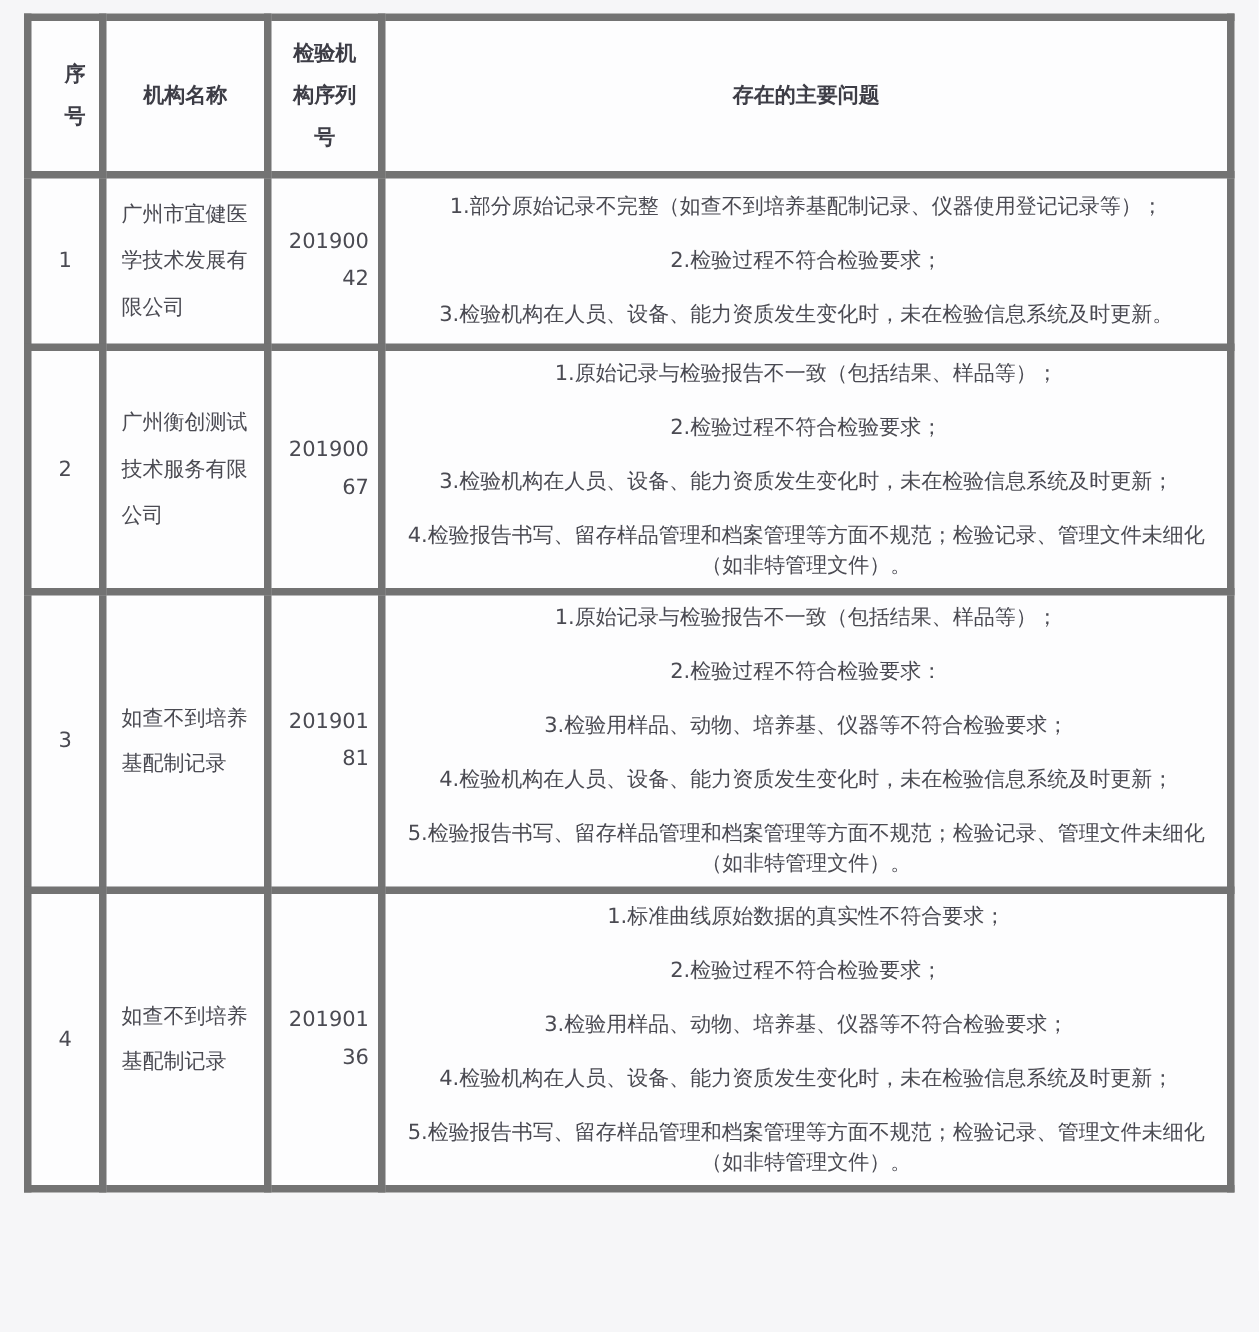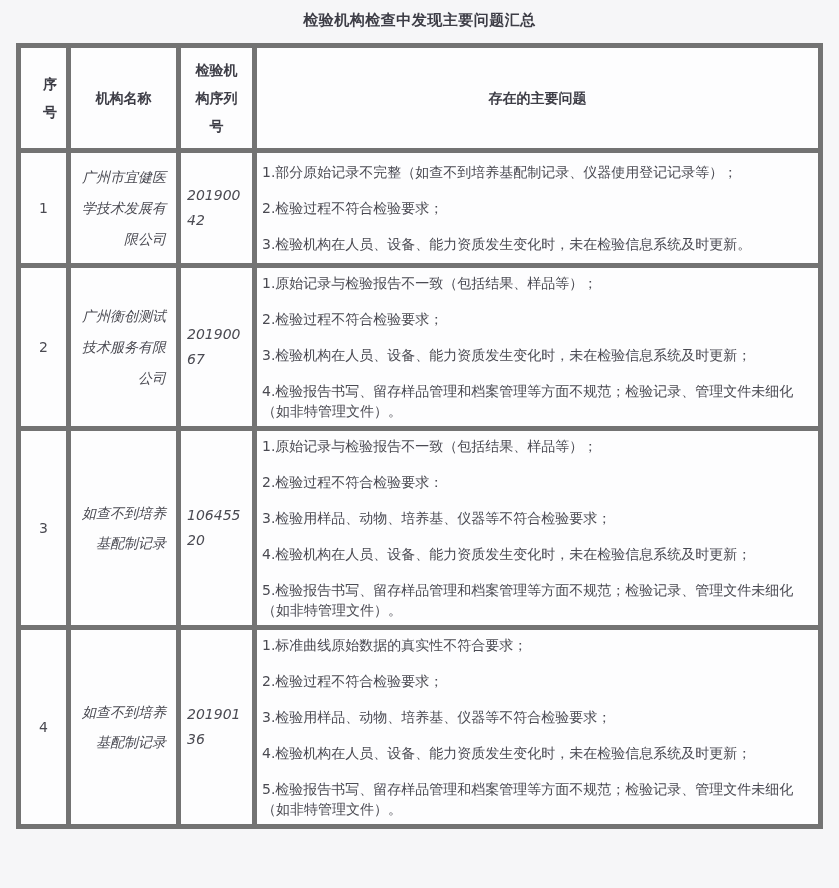--- a/index.html
+++ b/index.html
@@ -46,49 +46,46 @@
   th.col-serial-h {
     padding: 8px 13px;
   }
   td.cell-no {
     text-align: center;
     padding: 6px;
   }
   td.cell-name {
     padding: 9px 10px;
     line-height: 2.2;
-    text-align: right;
-    font-style: italic;
+    text-align: left;
   }
   td.cell-serial {
     padding: 9px 6px;
     line-height: 1.8;
     word-break: break-all;
-    text-align: left;
-    font-style: italic;
+    text-align: right;
   }
   td.cell-problems {
     padding: 5px;
-    text-align: left;
+    text-align: center;
   }
   td.cell-problems p {
     margin: 0 0 16px 0;
     line-height: 20px;
     word-break: break-all;
   }
   td.cell-problems p:last-child {
     margin-bottom: 0;
   }
 </style>
 </head>
 <body>
 
 <div class="page">
 
-  <div class="doc-title">检验机构检查中发现主要问题汇总</div>
 
   <table class="summary">
     <colgroup>
       <col style="width:50px">
       <col style="width:110px">
       <col style="width:76px">
       <col>
     </colgroup>
     <thead>
       <tr>
@@ -119,21 +116,21 @@
           <p>1.原始记录与检验报告不一致（包括结果、样品等）；</p>
           <p>2.检验过程不符合检验要求；</p>
           <p>3.检验机构在人员、设备、能力资质发生变化时，未在检验信息系统及时更新；</p>
           <p>4.检验报告书写、留存样品管理和档案管理等方面不规范；检验记录、管理文件未细化（如非特管理文件）。</p>
         </td>
       </tr>
 
       <tr>
         <td class="cell-no">3</td>
         <td class="cell-name">如查不到培养基配制记录</td>
-        <td class="cell-serial">10645520</td>
+        <td class="cell-serial">20190181</td>
         <td class="cell-problems">
           <p>1.原始记录与检验报告不一致（包括结果、样品等）；</p>
           <p>2.检验过程不符合检验要求：</p>
           <p>3.检验用样品、动物、培养基、仪器等不符合检验要求；</p>
           <p>4.检验机构在人员、设备、能力资质发生变化时，未在检验信息系统及时更新；</p>
           <p>5.检验报告书写、留存样品管理和档案管理等方面不规范；检验记录、管理文件未细化（如非特管理文件）。</p>
         </td>
       </tr>
 
       <tr>

